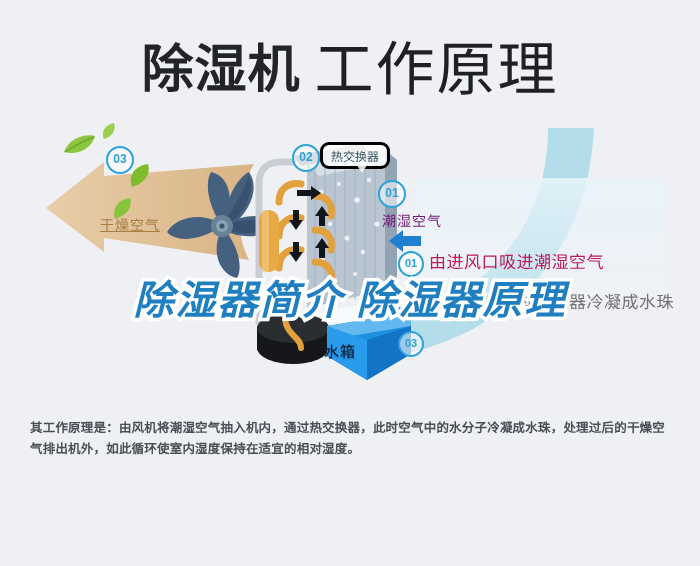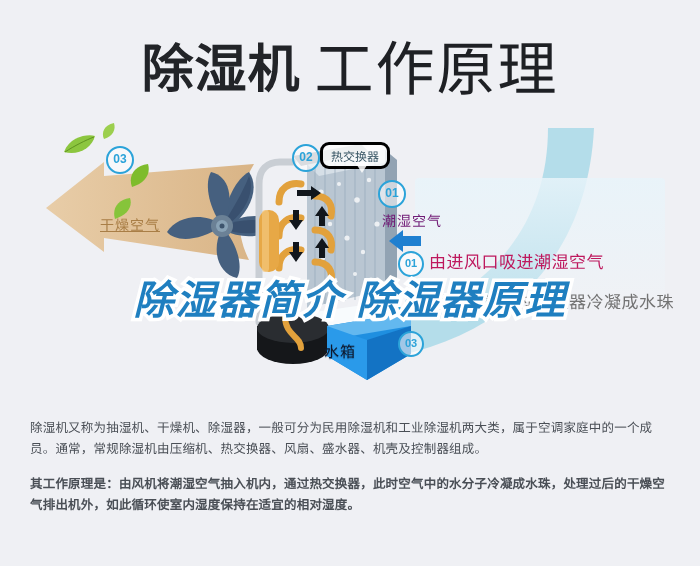--- a/index.html
+++ b/index.html
@@ -303,17 +303,16 @@
     </div>
 
   </div>
 
   <div class="wm-stack">
     <div class="wm-layer wm-stroke">除湿器简介 除湿器原理</div>
     <div class="wm-layer wm-fill">除湿器简介 除湿器原理</div>
   </div>
 
   <div class="body-text">
-    <p>除湿机又称为抽湿机、干燥机、除湿器，一般可分为民用除湿机和工业除湿机两大类，属于空调家庭中的一个成员。通常，常规除湿机由压缩机、热交换器、风扇、盛水器、机壳及控制器组成。</p>
     <p>其工作原理是：由风机将潮湿空气抽入机内，通过热交换器，此时空气中的水分子冷凝成水珠，处理过后的干燥空气排出机外，如此循环使室内湿度保持在适宜的相对湿度。</p>
   </div>
 
 </div>
 
 </body></html>

